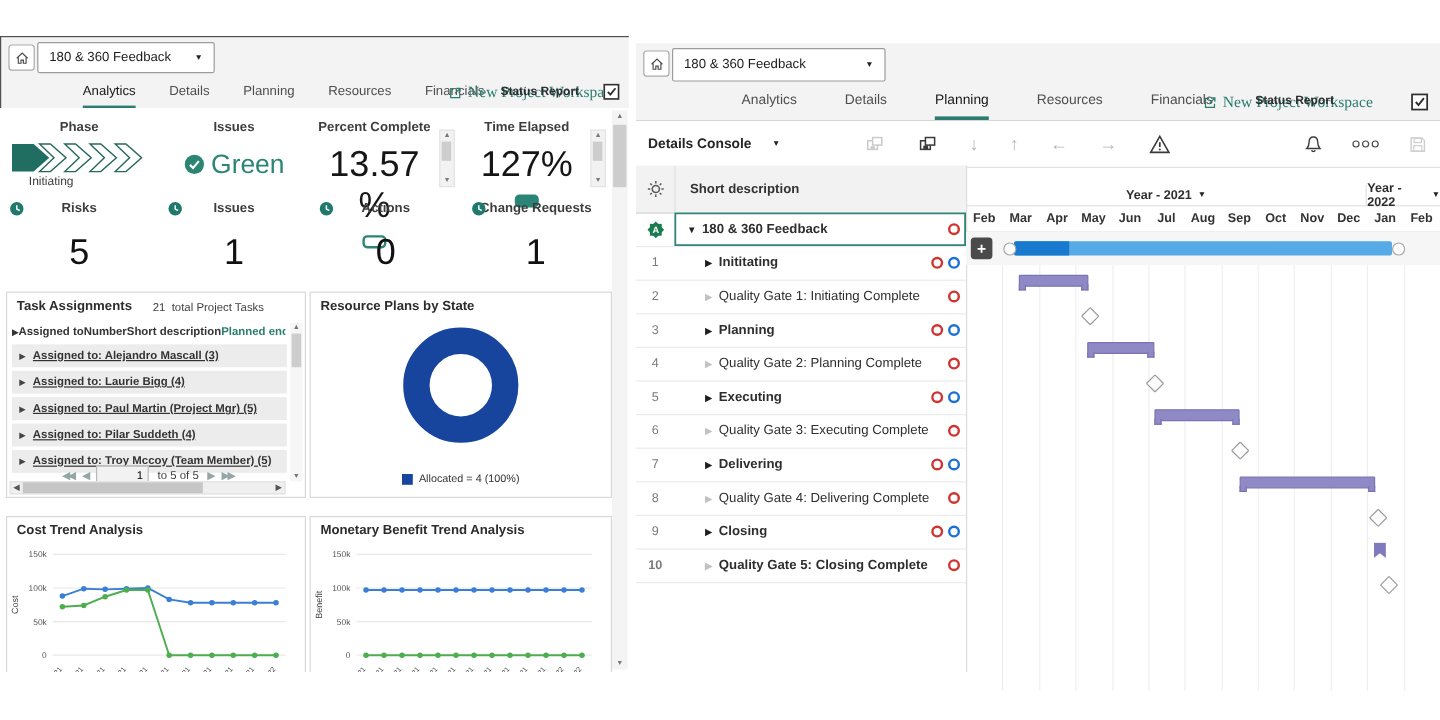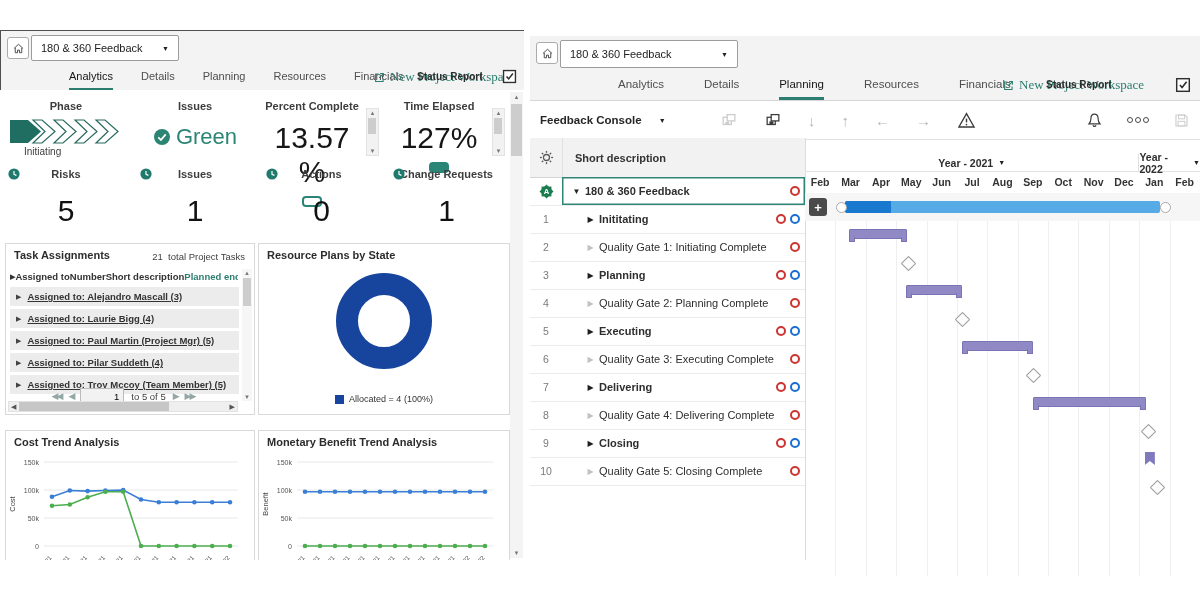--- a/index.html
+++ b/index.html
@@ -42,21 +42,21 @@
   .counter-col{position:absolute;top:78px;text-align:center}
   .counter-head{position:relative;font-size:11px;font-weight:bold;color:#3d3d3d;height:14px}
   .counter-icon{position:absolute;left:8px;top:0}
   .counter-num{font-size:30px;color:#111;margin-top:12px}
   .card{position:absolute;background:#fff;border:1px solid #d9d9d9;overflow:hidden}
   #cardTA{left:5px;top:153px;width:248px;height:170px}
   #cardRP{left:258px;top:153px;width:250px;height:170px}
   #cardCost{left:5px;top:340px;width:248px;height:158px}
   #cardBen{left:258px;top:340px;width:250px;height:158px}
   .cardtitle{font-size:11px;font-weight:bold;color:#2c2c2c;padding:5px 8px 0}
-  .ta-total{position:absolute;right:9px;top:7px;font-size:9.5px;color:#3f3f3f}
+  .ta-total{position:absolute;right:34px;top:7px;font-size:9.5px;color:#3f3f3f}
   .ta-cols{position:absolute;left:4px;right:16px;top:25px;height:15px;display:flex;align-items:center;font-size:9.5px;font-weight:bold;color:#333;overflow:hidden;white-space:nowrap}
   .ta-cols .c-arrow{width:12px;font-size:7px;color:#333}
   .ta-cols .c1{width:80px;text-align:center}
   .ta-cols .c2{width:46px;text-align:center}
   .ta-cols .c3{width:86px;text-align:center}
   .ta-cols .c4{color:#2b7d6f;flex:none}
   .ta-groups{position:absolute;left:0;right:0;top:43px}
   .ta-group{margin:0 15px 3px 4px;background:#ececec;height:19px;display:flex;align-items:center;padding-left:6px;font-size:9.5px;color:#333;cursor:pointer}
   .ta-group .garr{font-size:7px;color:#444}
   .ta-group .lbl{text-decoration:underline;font-weight:bold;margin-left:6px;white-space:nowrap;overflow:hidden}
@@ -447,21 +447,21 @@
       </div>
       <svg class="cbicon" width="18" height="18" viewBox="0 0 20 20">
           <rect x="3" y="3" width="14" height="14" fill="#fff" stroke="#2f2f2f" stroke-width="1.6"></rect>
           <path d="M6.5 10 L9 12.8 L14 6.5" fill="none" stroke="#2f2f2f" stroke-width="1.8"></path>
         </svg>
     </div>
   </div>
 
   <div class="console">
     <div class="console-dd">
-      <span>Feedback Console</span>
+      <span>Details Console</span>
       <span class="ddcaret">▼</span>
     </div>
     <div class="cicons">
       <svg width="18" height="18" viewBox="0 0 20 20">
           <rect x="3.5" y="7" width="9" height="8" fill="none" stroke="#cbcbcb" stroke-width="1.4"></rect>
           <rect x="8" y="4" width="8.5" height="7" fill="#fff" stroke="#cbcbcb" stroke-width="1.4"></rect>
           <rect x="6" y="12" width="4" height="3" fill="#cbcbcb"></rect>
         </svg>
       <svg width="18" height="18" viewBox="0 0 20 20">
           <rect x="3.5" y="7" width="9" height="8" fill="none" stroke="#3a3a3a" stroke-width="1.4"></rect>
@@ -621,21 +621,21 @@
             <div class="gnum">9</div>
             <div class="gdesc">
               <span class="arr" style="margin-left: 22px; color: rgb(31, 31, 31);">▶</span>
               <span class="glabel">Closing</span>
               <span class="rings">
                 <span class="ring red"></span>
                 <span class="ring blue"></span>
               </span>
             </div>
           </div>
-          <div class="grow gate" style="top: 319px;">
+          <div class="grow gate" style="top: 319px; font-weight: bold;">
             <div class="gnum">10</div>
             <div class="gdesc">
               <span class="arr" style="margin-left: 22px; color: rgb(194, 194, 194);">▶</span>
               <span class="glabel">Quality Gate 5: Closing Complete</span>
               <span class="rings">
                 <span class="ring red"></span>
               </span>
             </div>
           </div>
         </div>

